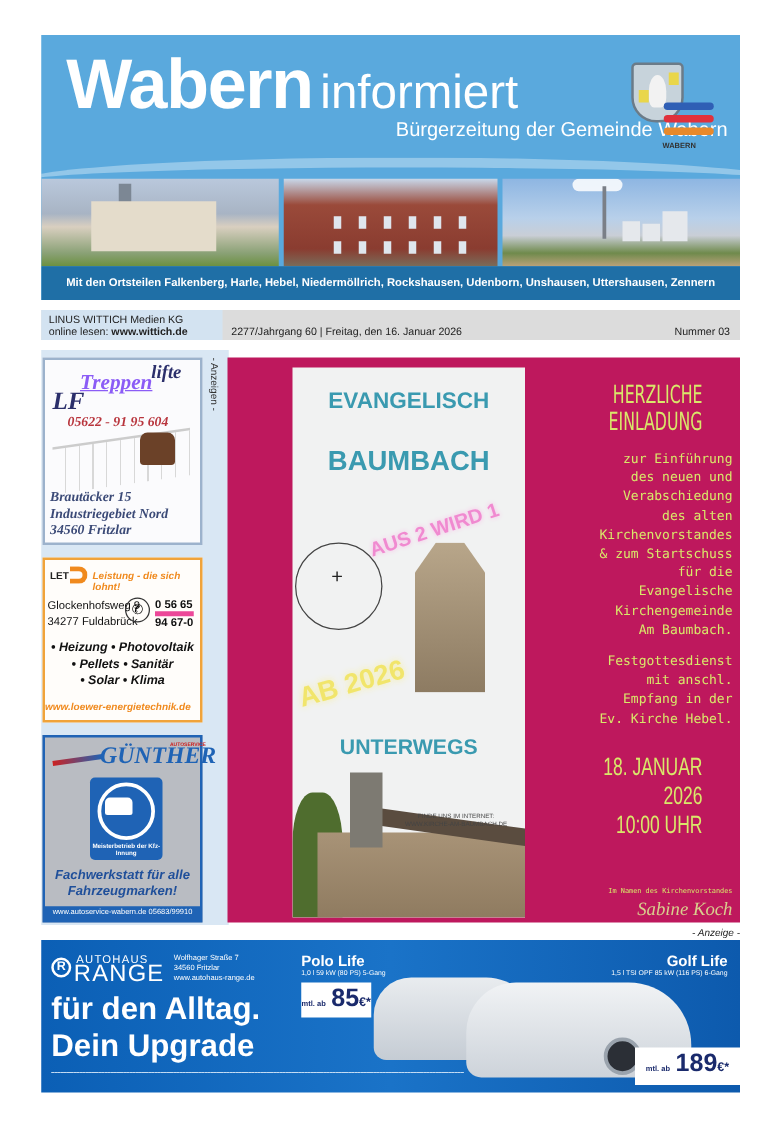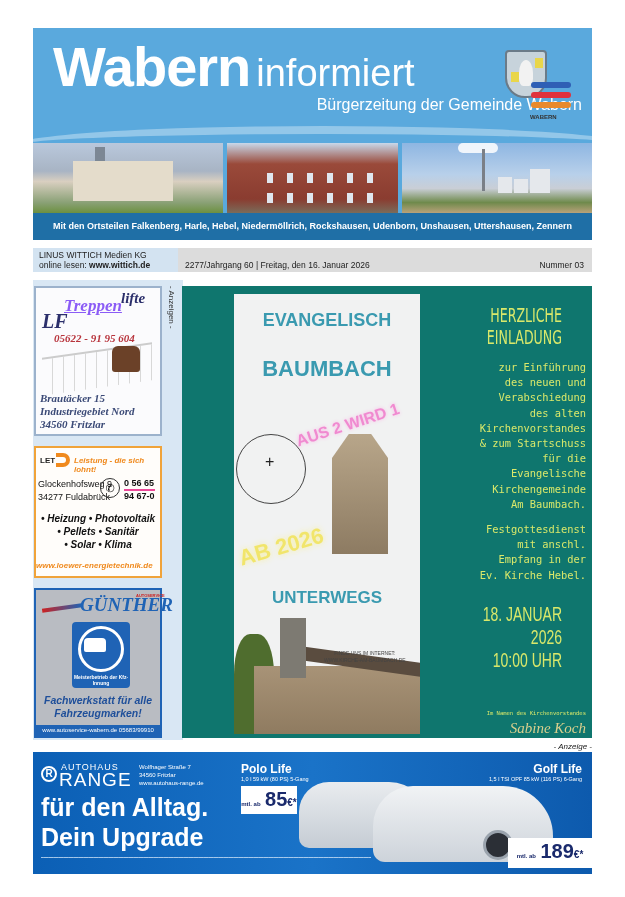--- a/index.html
+++ b/index.html
@@ -54,36 +54,36 @@
   .ad1 .stairs { position: absolute; left: 6px; top: 62px; width: 110px; height: 38px; border-top: 2px solid #ccc; transform: skewY(-8deg); background: repeating-linear-gradient(90deg, transparent 0 10px, #d8d8d8 10px 11px); }
   .ad1 .chair { position: absolute; left: 76px; top: 58px; width: 28px; height: 26px; background: #6b4128; border-radius: 6px 6px 3px 3px; }
   .ad1 .addr { position: absolute; left: 4px; top: 104px; font-family: "Liberation Serif", serif; font-style: italic; font-weight: bold; font-size: 11px; color: #3b4a77; line-height: 13px; }
   .ad2 { top: 166px; height: 132px; background: #fffdfa; border: 2px solid #f0a33a; }
   .ad2 .let-logo { position: absolute; left: 4px; top: 8px; font-size: 8px; font-weight: bold; color: #222; }
   .ad2 .let-arrow { position: absolute; left: 20px; top: 5px; width: 14px; height: 14px; border: 4px solid #f08a1e; border-left: none; border-radius: 0 8px 8px 0; }
   .ad2 .slogan { position: absolute; left: 38px; top: 8px; font-size: 8px; font-style: italic; font-weight: bold; color: #f08a1e; }
   .ad2 .addr { position: absolute; left: 2px; top: 30px; font-size: 9px; line-height: 13px; color: #111; }
   .ad2 .phone-ic { position: absolute; left: 64px; top: 30px; width: 20px; height: 20px; border: 1px solid #333; border-radius: 50%; text-align: center; font-size: 11px; line-height: 18px; }
   .ad2 .tel { position: absolute; left: 88px; top: 30px; font-size: 9px; font-weight: bold; line-height: 11px; color: #111; }
-  .ad2 .tel span { display: block; border-bottom: 2px solid #ec4899; }
+  .ad2 .tel span { display: block; border-bottom: 4px solid #ec4899; }
   .ad2 .services { position: absolute; left: 0; width: 100%; top: 64px; text-align: center; font-size: 10px; font-weight: bold; font-style: italic; line-height: 13px; color: #111; }
   .ad2 .web { position: absolute; left: 0; width: 100%; top: 113px; font-size: 8px; font-weight: bold; font-style: italic; color: #f08a1e; }
   .ad3 { top: 308px; height: 150px; background: #b9bcc2; border: 2px solid #1f63b5; }
   .ad3 .brand { position: absolute; left: 44px; top: 4px; font-family: "Liberation Serif", serif; font-style: italic; font-weight: bold; font-size: 19px; color: #1f63b5; }
   .ad3 .auto { position: absolute; left: 100px; top: 3px; font-size: 4px; color: #c22; font-weight: bold; }
   .ad3 .stripe { position: absolute; left: 6px; top: 16px; width: 40px; height: 4px; background: linear-gradient(90deg,#c22,#1f63b5); transform: rotate(-8deg); }
   .ad3 .emblem { position: absolute; left: 36px; top: 32px; width: 58px; height: 66px; background: #1f63b5; border-radius: 4px; }
   .ad3 .emblem .ring { position: absolute; left: 6px; top: 4px; width: 46px; height: 46px; border-radius: 50%; border: 3px solid #fff; background: #1f63b5; }
   .ad3 .emblem .car { position: absolute; left: 12px; top: 16px; width: 22px; height: 14px; background: #fff; border-radius: 4px 4px 2px 2px; }
   .ad3 .emblem .meister { position: absolute; left: 0; width: 100%; top: 52px; text-align: center; font-size: 5px; color: #fff; font-weight: bold; line-height: 6px; }
   .ad3 .slogan { position: absolute; left: 0; width: 100%; top: 104px; text-align: center; font-size: 10.5px; font-weight: bold; font-style: italic; color: #1f4f9a; line-height: 13px; }
   .ad3 .foot { position: absolute; left: 0; bottom: 0; width: 100%; height: 11px; background: #1f63b5; color: #fff; font-size: 6px; text-align: center; line-height: 11px; }
 
   
-  .notice { position: absolute; left: 182px; top: 286px; width: 410px; height: 452px; background: #0f766e; }
+  .notice { position: absolute; left: 182px; top: 286px; width: 410px; height: 452px; background: #be185d; }
   .poster { position: absolute; left: 52px; top: 8px; width: 186px; height: 440px; background: #f1f2f2; overflow: hidden; }
   .poster .h1 { position: absolute; left: 0; width: 100%; top: 16px; text-align: center; font-size: 18px; font-weight: bold; color: #3a9ab0; letter-spacing: 0px; }
   .poster .h2 { position: absolute; left: 0; width: 100%; top: 40px; text-align: center; font-size: 18px; font-weight: bold; color: #3a9ab0; }
   .poster .h3 { position: absolute; left: 0; width: 100%; top: 62px; text-align: center; font-size: 22px; font-weight: bold; color: #3a9ab0; }
   .poster .spray { position: absolute; left: 60px; top: 122px; font-size: 16px; font-weight: bold; color: #f08ad0; transform: rotate(-18deg); text-shadow: 0 0 4px #f9b8e6; }
   .poster .seal { position: absolute; left: 2px; top: 140px; width: 70px; height: 70px; border-radius: 50%; border: 1px solid #444; }
   .poster .seal .cross { position: absolute; left: 28px; top: 18px; font-size: 16px; color: #222; }
   .poster .tower1 { position: absolute; left: 98px; top: 140px; width: 56px; height: 120px; background: linear-gradient(180deg,#b8a68a,#8d7b62); clip-path: polygon(30% 0,70% 0,100% 20%,100% 100%,0 100%,0 20%); }
   .poster .ab2026 { position: absolute; left: 4px; top: 240px; font-size: 22px; font-weight: bold; color: #f1e56b; transform: rotate(-16deg); text-shadow: 0 0 6px #f7ef9b; }
   .poster .gem { position: absolute; left: 0; width: 100%; top: 266px; text-align: center; font-size: 23px; font-weight: bold; color: #3a9ab0; }

